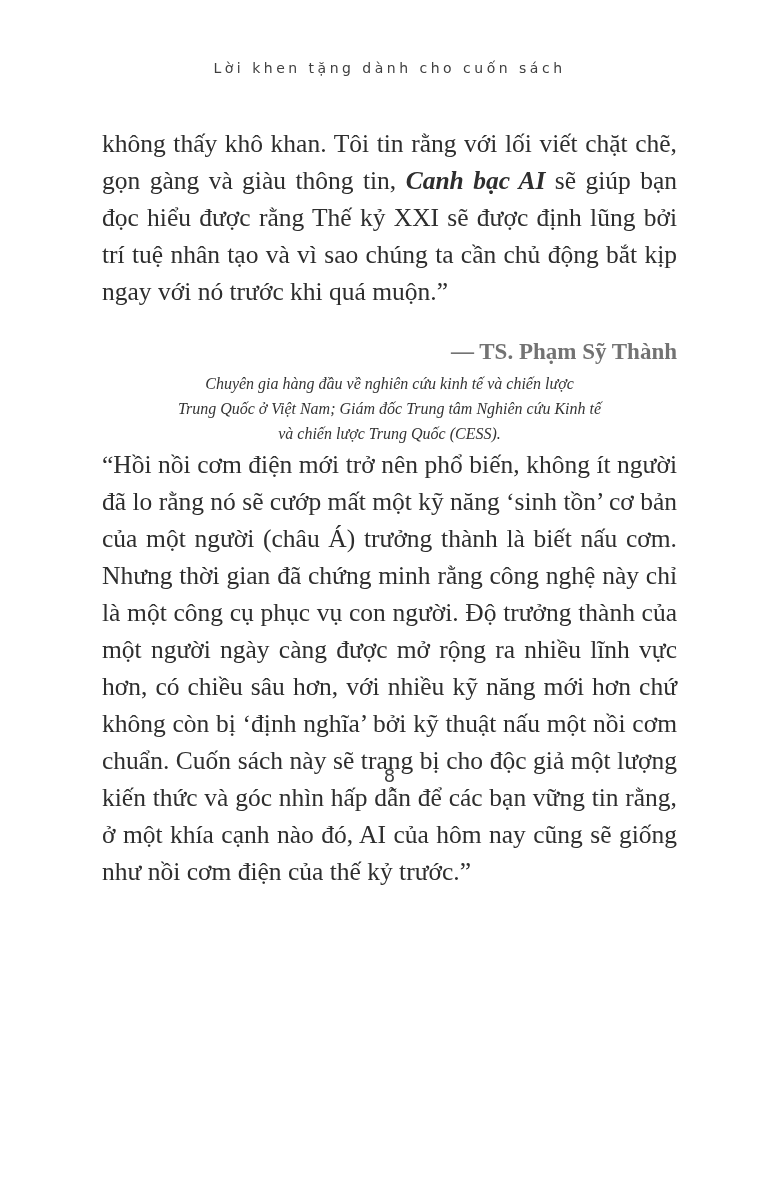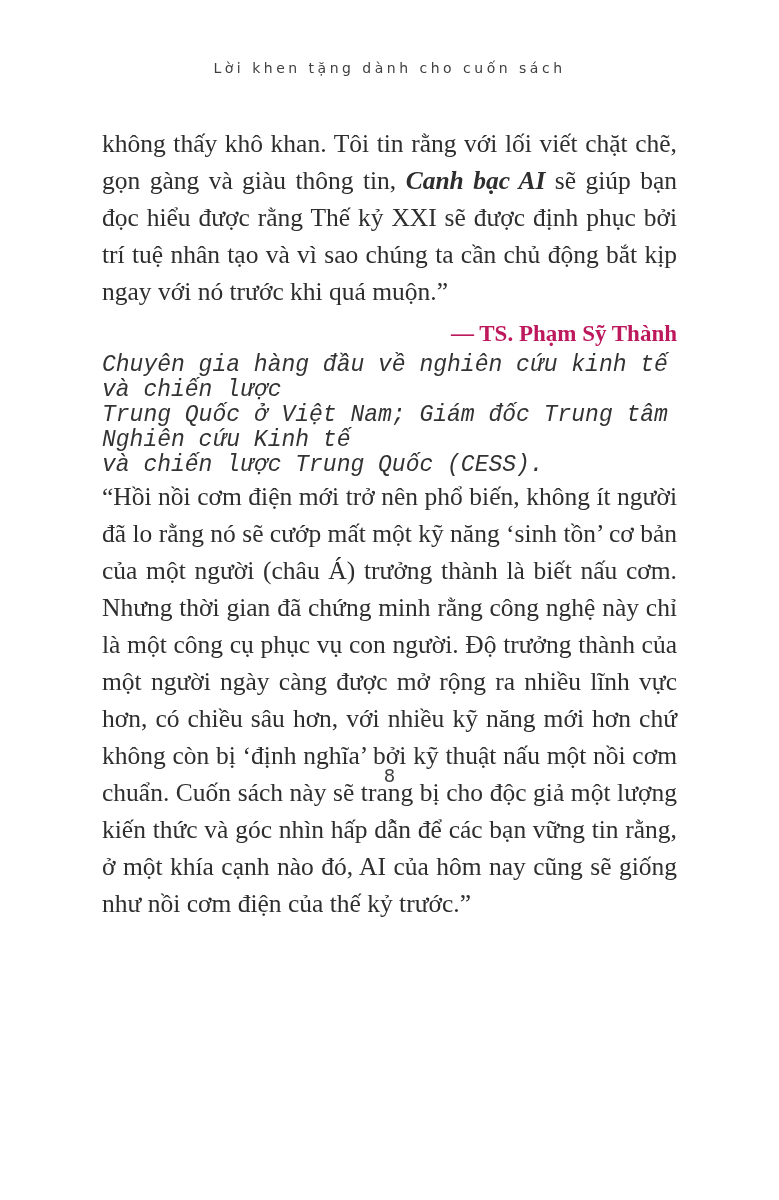--- a/index.html
+++ b/index.html
@@ -37,56 +37,55 @@
     text-align: justify;
     color: #2e2e2e;
   }
   .quote .italic-seg {
     font-style: italic;
     font-weight: bold;
   }
   .endorsement-first .quote { margin-top: 49px; }
   .endorsement-second .quote { }
   .attribution {
-    margin-top: 9px;
+    margin-top: 27px;
     text-align: right;
     font-weight: bold;
     font-size: 23px;
     line-height: 30px;
-    color: #be185d;
+    color: #737373;
   }
   .credit {
     margin-top: 4px;
-    text-align: left;
+    text-align: center;
     font-style: italic;
-    font-size: 23px;
+    font-size: 16px;
     line-height: 25px;
     color: #333333;
-    font-family: Liberation Mono, monospace;
   }
   .page-number {
     position: absolute;
     left: 0;
     right: 0;
     bottom: 58px;
     text-align: center;
     font-family: "DejaVu Sans", sans-serif;
     font-size: 18px;
     color: #3f3f3f;
   }
 </style>
 </head>
 <body>
 
 <div class="page">
 
   <div class="running-head">Lời khen tặng dành cho cuốn sách</div>
 
   <section class="endorsement endorsement-first">
-    <p class="quote"><span>không thấy khô khan. Tôi tin rằng với lối viết chặt chẽ, gọn gàng và giàu thông tin, </span><span class="italic-seg">Canh bạc AI</span><span> sẽ giúp bạn đọc hiểu được rằng Thế kỷ XXI sẽ được định phục bởi trí tuệ nhân tạo và vì sao chúng ta cần chủ động bắt kịp ngay với nó trước khi quá muộn.”</span></p>
+    <p class="quote"><span>không thấy khô khan. Tôi tin rằng với lối viết chặt chẽ, gọn gàng và giàu thông tin, </span><span class="italic-seg">Canh bạc AI</span><span> sẽ giúp bạn đọc hiểu được rằng Thế kỷ XXI sẽ được định lũng bởi trí tuệ nhân tạo và vì sao chúng ta cần chủ động bắt kịp ngay với nó trước khi quá muộn.”</span></p>
     <div class="attribution">— TS. Phạm Sỹ Thành</div>
     <div class="credit">
       <div>Chuyên gia hàng đầu về nghiên cứu kinh tế và chiến lược</div>
       <div>Trung Quốc ở Việt Nam; Giám đốc Trung tâm Nghiên cứu Kinh tế</div>
       <div>và chiến lược Trung Quốc (CESS).</div>
     </div>
   </section>
 
   <section class="endorsement endorsement-second">
     <p class="quote"><span>“Hồi nồi cơm điện mới trở nên phổ biến, không ít người đã lo rằng nó sẽ cướp mất một kỹ năng ‘sinh tồn’ cơ bản của một người (châu Á) trưởng thành là biết nấu cơm. Nhưng thời gian đã chứng minh rằng công nghệ này chỉ là một công cụ phục vụ con người. Độ trưởng thành của một người ngày càng được mở rộng ra nhiều lĩnh vực hơn, có chiều sâu hơn, với nhiều kỹ năng mới hơn chứ không còn bị ‘định nghĩa’ bởi kỹ thuật nấu một nồi cơm chuẩn. Cuốn sách này sẽ trang bị cho độc giả một lượng kiến thức và góc nhìn hấp dẫn để các bạn vững tin rằng, ở một khía cạnh nào đó, AI của hôm nay cũng sẽ giống như nồi cơm điện của thế kỷ trước.”</span></p>

